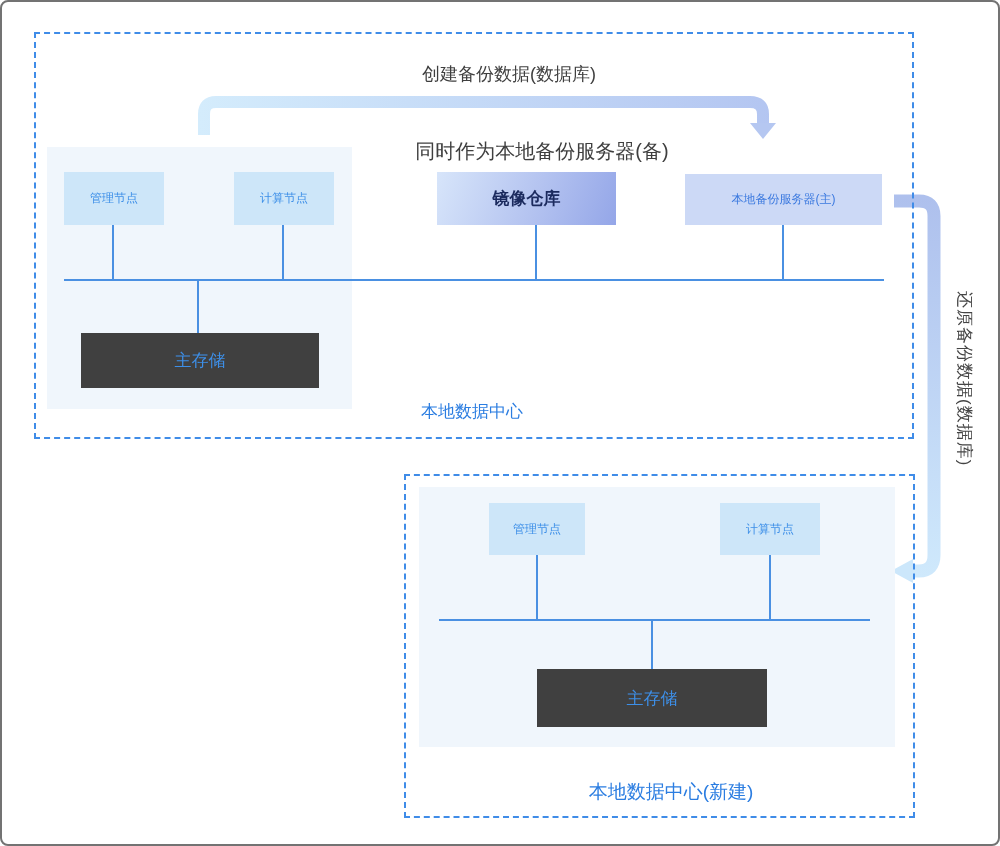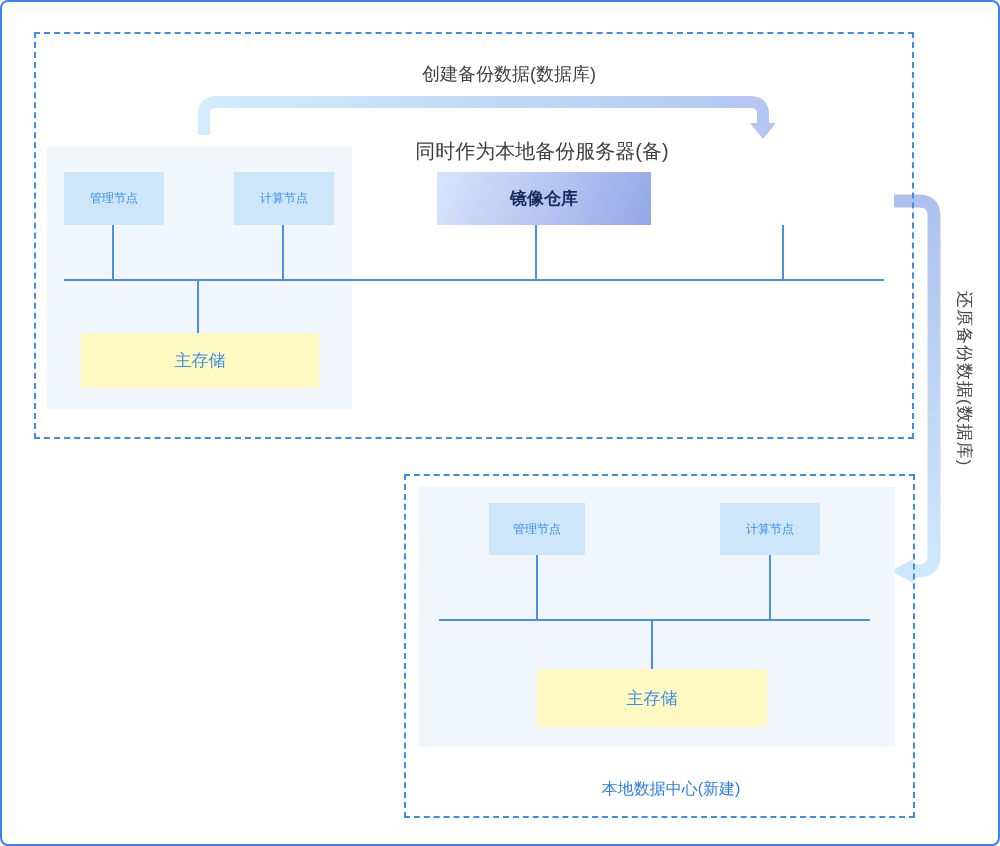--- a/index.html
+++ b/index.html
@@ -1,28 +1,28 @@
 <!DOCTYPE html>
 <html><head>
 <meta charset="utf-8">
 <style>
   html,body{margin:0;padding:0;background:#fff;}
   body{font-family:"Liberation Sans","DejaVu Sans",sans-serif;}
   .frame{
     position:relative;width:996px;height:842px;margin:0;
-    border:2px solid #3b82f6;border-radius:8px;background:#fff;overflow:hidden;
+    border:2px solid #737373;border-radius:8px;background:#fff;overflow:hidden;
   }
   .abs{position:absolute;box-sizing:border-box;}
   .dashed-box{border:2px dashed #3f8ce8;background:transparent;}
   .panel{background:#f0f6fc;}
   .node{
     display:flex;align-items:center;justify-content:center;
     font-size:12px;color:#3d8fe8;background:#cde6f9;white-space:nowrap;
   }
-  .node-storage{background:#fef9c3;font-size:17px;}
+  .node-storage{background:#404040;font-size:17px;}
   .node-backup{background:#ccd9f6;color:#3b79df;}
   .node-mirror{
     background:linear-gradient(110deg,#d7e5fa 0%,#b4c3f0 55%,#94a6e8 100%);
     color:#1b2a5e;font-weight:bold;font-size:17px;
   }
   .hline{background:#4a90e2;height:2px;}
   .vline{background:#4a90e2;width:2px;}
   .flow-text{color:#3f3f3f;text-align:center;white-space:nowrap;}
   .dc-label{color:#2b7de1;text-align:center;font-size:17px;white-space:nowrap;}
   .rotated{
@@ -58,40 +58,42 @@
   </svg>
 
   <div class="abs dashed-box" style="left:32px;top:30px;width:880px;height:407px;"></div>
   <div class="abs panel" style="left:45px;top:145px;width:305px;height:262px;"></div>
 
   <div class="abs flow-text" style="left:337px;top:60px;width:340px;font-size:18px;">创建备份数据(数据库)</div>
   <div class="abs flow-text" style="left:390px;top:136px;width:300px;font-size:20px;">同时作为本地备份服务器(备)</div>
 
   <div class="abs node" style="left:62px;top:170px;width:100px;height:53px;">管理节点</div>
   <div class="abs node" style="left:232px;top:170px;width:100px;height:53px;">计算节点</div>
-  <div class="abs node node-mirror" style="left:435px;top:170px;width:214px;height:53px;">镜像仓库</div>
+  <div class="abs node node-mirror" style="left:435px;top:170px;width:179px;height:53px;">镜像仓库</div>
+  <div class="abs node node-backup" style="left:683px;top:172px;width:197px;height:51px;">本地备份服务器(主)</div>
 
   <div class="abs hline" style="left:62px;top:277px;width:820px;"></div>
   <div class="abs vline" style="left:110px;top:223px;height:54px;"></div>
   <div class="abs vline" style="left:280px;top:223px;height:54px;"></div>
   <div class="abs vline" style="left:533px;top:223px;height:54px;"></div>
   <div class="abs vline" style="left:780px;top:223px;height:54px;"></div>
   <div class="abs vline" style="left:195px;top:279px;height:52px;"></div>
 
   <div class="abs node node-storage" style="left:79px;top:331px;width:238px;height:55px;">主存储</div>
+  <div class="abs dc-label" style="left:370px;top:398px;width:200px;">本地数据中心</div>
 
   <div class="abs rotated" style="left:974px;top:289px;">还原备份数据(数据库)</div>
 
   <div class="abs dashed-box" style="left:402px;top:472px;width:511px;height:344px;"></div>
   <div class="abs panel" style="left:417px;top:485px;width:476px;height:260px;"></div>
 
   <div class="abs node" style="left:487px;top:501px;width:96px;height:52px;">管理节点</div>
   <div class="abs node" style="left:718px;top:501px;width:100px;height:52px;">计算节点</div>
 
   <div class="abs hline" style="left:437px;top:617px;width:431px;"></div>
   <div class="abs vline" style="left:534px;top:553px;height:64px;"></div>
   <div class="abs vline" style="left:767px;top:553px;height:64px;"></div>
   <div class="abs vline" style="left:649px;top:619px;height:48px;"></div>
 
   <div class="abs node node-storage" style="left:535px;top:667px;width:230px;height:58px;">主存储</div>
-  <div class="abs dc-label" style="left:569px;top:777px;width:200px;font-size:16px;">本地数据中心(新建)</div>
+  <div class="abs dc-label" style="left:569px;top:777px;width:200px;font-size:19px;">本地数据中心(新建)</div>
 
 </div>
 
 </body></html>

